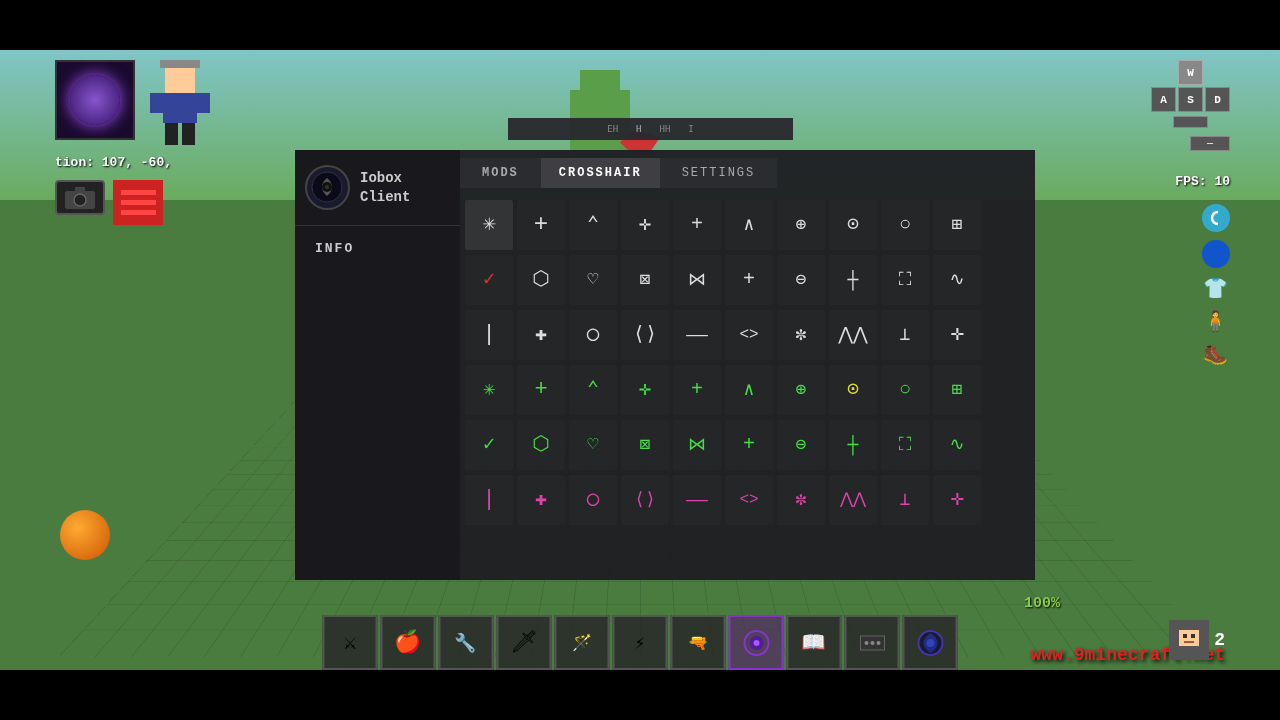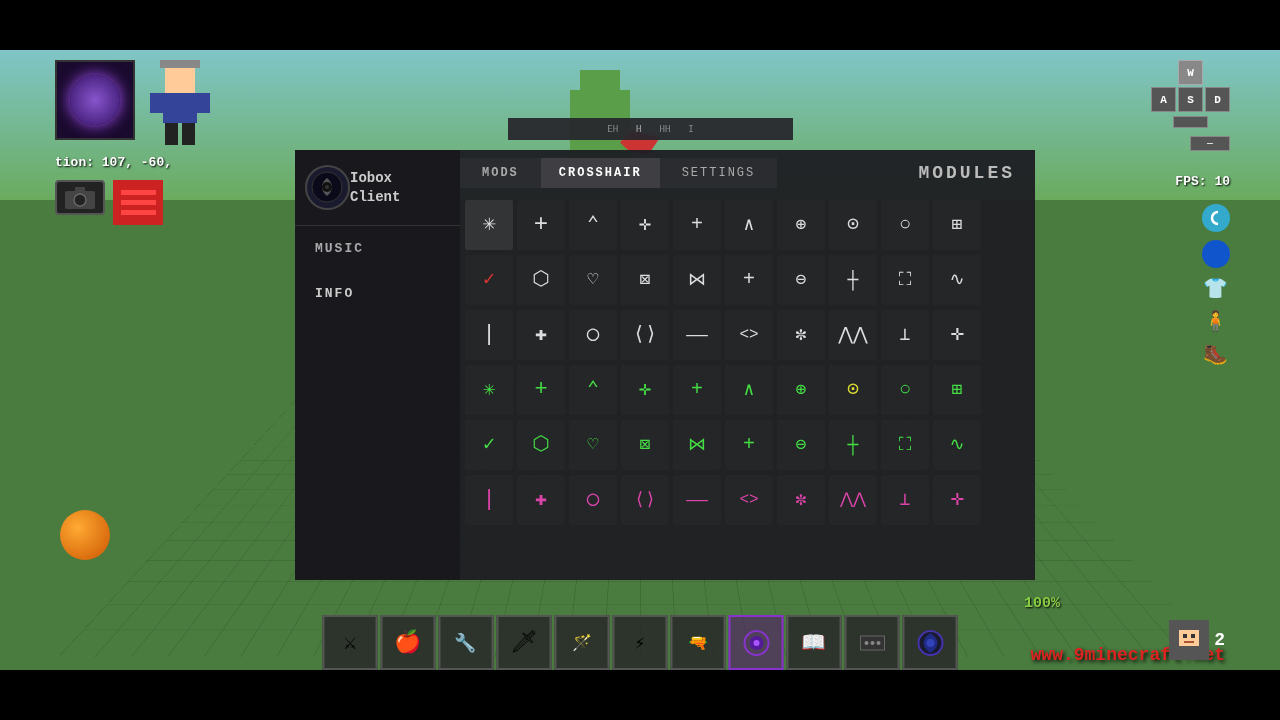--- a/index.html
+++ b/index.html
@@ -215,20 +215,21 @@
       width: 165px;
       background: rgba(25, 25, 30, 0.98);
       display: flex;
       flex-direction: column;
     }
 
     .logo-area {
       display: flex;
       align-items: center;
       padding: 15px 10px;
+      gap: 10px;
       border-bottom: 1px solid #333;
     }
 
     .logo-circle {
       width: 45px;
       height: 45px;
       border-radius: 50%;
       background: #1a1a2e;
       border: 2px solid #444;
       display: flex;
@@ -493,34 +494,30 @@
           <circle cx="17" cy="17" r="5" fill="#111"></circle>
           <circle cx="17" cy="17" r="2" fill="#333"></circle>
         </svg>
       </div>
       <div class="logo-text">
         <div>Iobox</div>
         <div>Client</div>
       </div>
     </div>
 
-    <div class="sidebar-item">MUSIC</div>
     <div class="sidebar-item" style="color:#ccc;">info</div>
   </div>
 
   <div id="content-area">
 
     <div style="display:flex;position:absolute;top:0;left:0;right:0;height:45px;align-items:center;">
       <button class="nav-btn" style="background:rgba(45,45,50,0.9);color:#aaa;padding:8px 22px;font-size:12px;font-family:'Courier New',monospace;font-weight:bold;letter-spacing:2px;cursor:pointer;border:none;text-transform:uppercase;">MODS</button>
       <button class="nav-btn active" style="background:rgba(65,65,70,0.95);color:white;padding:8px 18px;font-size:12px;font-family:'Courier New',monospace;font-weight:bold;letter-spacing:2px;cursor:pointer;border:none;text-transform:uppercase;position:relative;">CROSSHAIR</button>
       <button class="nav-btn" style="background:rgba(45,45,50,0.9);color:#aaa;padding:8px 22px;font-size:12px;font-family:'Courier New',monospace;font-weight:normal;letter-spacing:2px;cursor:pointer;border:none;text-transform:uppercase;">SETTINGS</button>
 
-      <div style="flex:1;display:flex;align-items:center;justify-content:flex-end;padding-right:20px;">
-        <span style="color:#bbb;font-size:18px;font-family:'Courier New',monospace;font-weight:bold;letter-spacing:3px;">MODULES</span>
-      </div>
     </div>
 
     <div style="display:grid;grid-template-columns:repeat(10,49px);grid-template-rows:repeat(6,52px);padding:8px 5px;gap:3px;margin-top:42px;">
 
       <div class="ch-cell selected">
           <span class="ch-icon white">✳</span>
         </div>
       <div class="ch-cell">
           <span class="ch-icon white ch-plus">+</span>
         </div>

